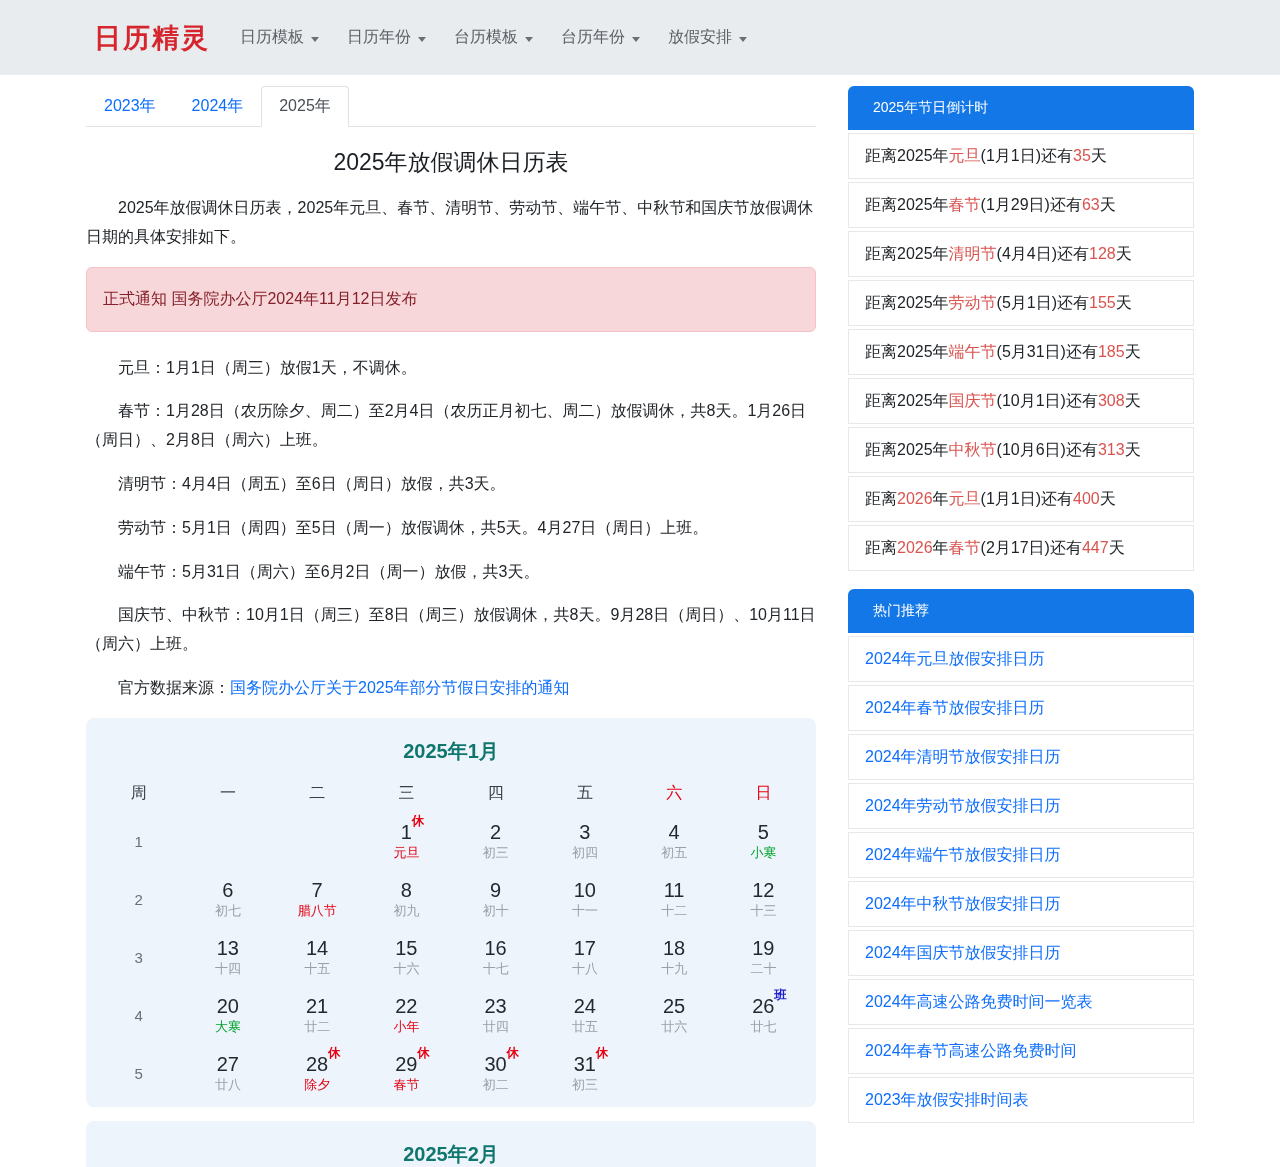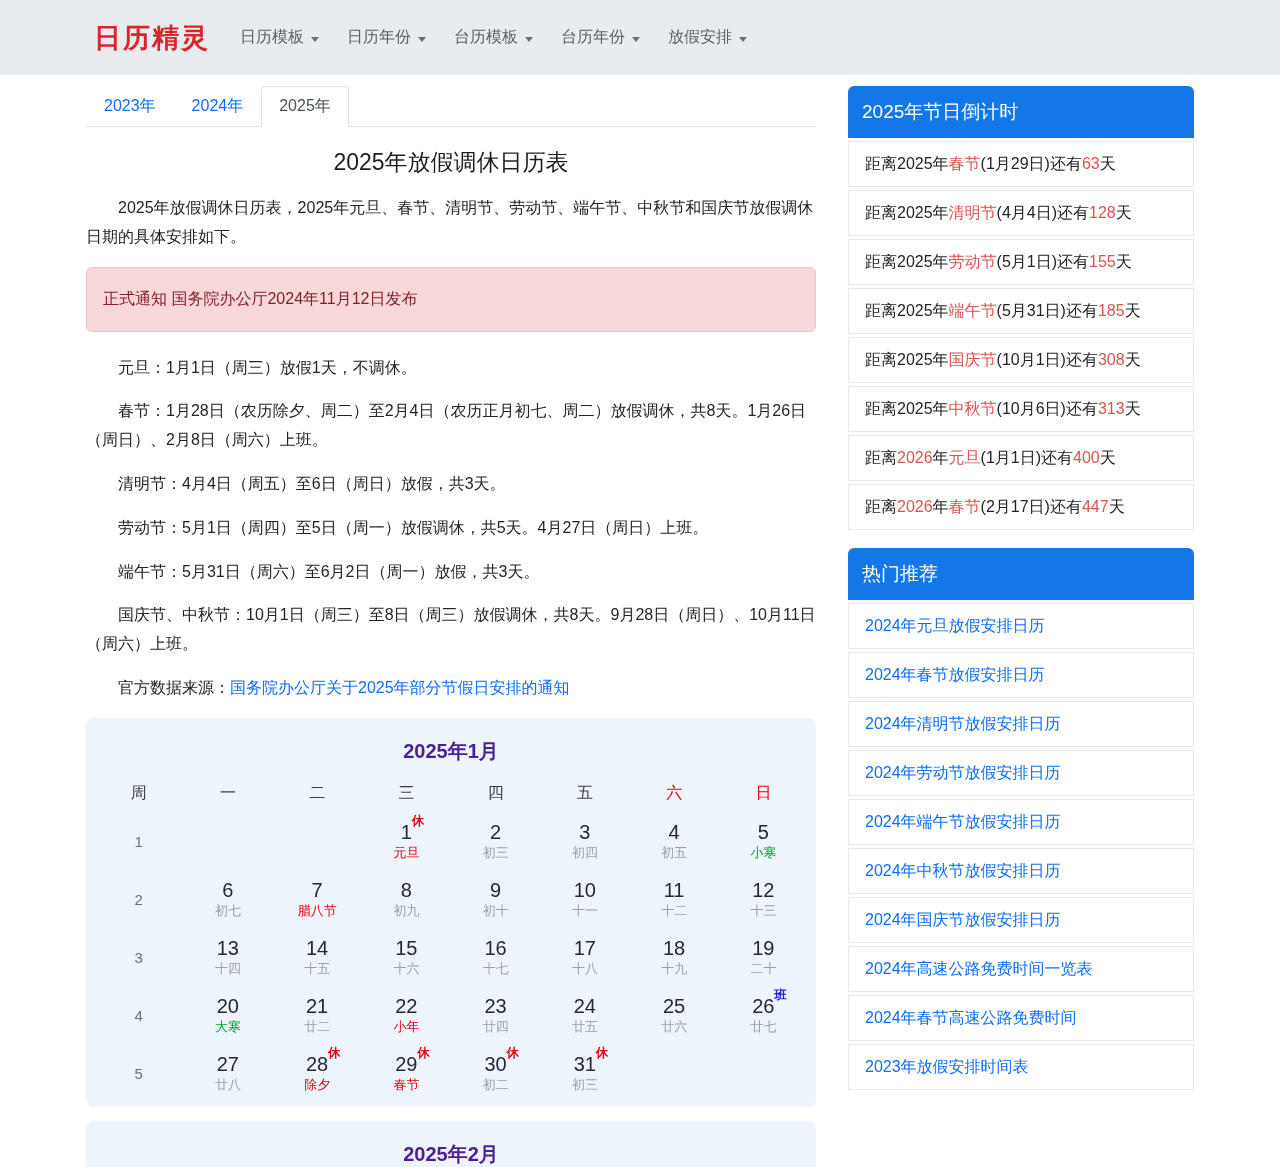--- a/index.html
+++ b/index.html
@@ -29,38 +29,38 @@
   .tab.active { color: #495057; background: #fff; border-color: #dee2e6 #dee2e6 #fff #dee2e6; }
 
   
   .page-title { text-align: center; font-size: 23px; font-weight: 500; margin: 20px 0 16px; color: #1b1f23; }
   .content p { font-size: 16px; line-height: 1.8; margin: 0 0 15px; text-indent: 2em; }
   .alert { background: #f8d7da; border: 1px solid #f5c2c7; color: #842029; border-radius: 6px; padding: 21px 16px; font-size: 16px; margin: 4px 0 22px; }
   .content a.src-link { color: #0d6efd; }
 
   
   .cal { background: #edf4fb; border-radius: 8px; padding: 12px 8px 4px; margin-top: 14px; }
-  .cal-title { text-align: center; font-size: 20px; font-weight: bold; margin: 8px 0 10px; color: #4c1d95; }
+  .cal-title { text-align: center; font-size: 20px; font-weight: bold; margin: 8px 0 10px; color: #0f766e; }
   table.cal-table { width: 100%; border-collapse: collapse; table-layout: fixed; }
   .cal-table th { font-size: 16px; font-weight: normal; color: #3a3f44; height: 38px; }
   .cal-table th.wk-end { color: #e60012; }
   .cal-table td { text-align: center; height: 58px; vertical-align: middle; padding: 0; }
   .wnum { font-size: 15px; color: #6a7075; }
   .dwrap { position: relative; display: inline-block; line-height: 1.05; }
   .dnum { font-size: 20px; color: #24292e; }
   .mark { position: absolute; left: 99%; top: -7px; font-size: 12.5px; font-weight: bold; white-space: nowrap; }
   .mark.rest { color: #e60012; }
   .mark.work { color: #2222cc; }
   .lunar { font-size: 13px; color: #9aa0a6; margin-top: 3px; line-height: 1.15; min-height: 15px; }
   .lunar.red { color: #e60012; }
   .lunar.green { color: #00a32a; }
 
   
   .panel { margin-bottom: 18px; }
-  .panel-head { background: #1377e8; color: #fff; font-size: 19px; padding: 13px 14px; border-radius: 6px 6px 0 0; }
+  .panel-head { background: #1377e8; color: #fff; font-size: 14px; padding: 13px 25px; border-radius: 6px 6px 0 0; }
   .list-item { border: 1px solid #e8e8e8; background: #fff; padding: 11px 16px; font-size: 16px; margin-top: 3px; line-height: 22px; color: #212529; }
   .hl { color: #d9534f; }
   .hot-link { color: #0d6efd; display: block; }
 </style>
 </head>
 <body>
 
 <div class="navbar">
   <div class="navbar-inner">
     <div class="brand">日历精灵</div>
@@ -206,20 +206,21 @@
             </thead>
           </table>
         </div>
       </div>
   </div>
 
   <div class="side-col">
     <div class="panel">
       <div class="panel-head">2025年节日倒计时</div>
       <div id="countdown-list">
+          <div class="list-item"><span>距离</span><span>2025</span><span>年</span><span class="hl">元旦</span><span>(1月1日)还有</span><span class="hl">35</span><span>天</span></div>
           <div class="list-item"><span>距离</span><span>2025</span><span>年</span><span class="hl">春节</span><span>(1月29日)还有</span><span class="hl">63</span><span>天</span></div>
           <div class="list-item"><span>距离</span><span>2025</span><span>年</span><span class="hl">清明节</span><span>(4月4日)还有</span><span class="hl">128</span><span>天</span></div>
           <div class="list-item"><span>距离</span><span>2025</span><span>年</span><span class="hl">劳动节</span><span>(5月1日)还有</span><span class="hl">155</span><span>天</span></div>
           <div class="list-item"><span>距离</span><span>2025</span><span>年</span><span class="hl">端午节</span><span>(5月31日)还有</span><span class="hl">185</span><span>天</span></div>
           <div class="list-item"><span>距离</span><span>2025</span><span>年</span><span class="hl">国庆节</span><span>(10月1日)还有</span><span class="hl">308</span><span>天</span></div>
           <div class="list-item"><span>距离</span><span>2025</span><span>年</span><span class="hl">中秋节</span><span>(10月6日)还有</span><span class="hl">313</span><span>天</span></div>
           <div class="list-item"><span>距离</span><span class="hl">2026</span><span>年</span><span class="hl">元旦</span><span>(1月1日)还有</span><span class="hl">400</span><span>天</span></div>
           <div class="list-item"><span>距离</span><span class="hl">2026</span><span>年</span><span class="hl">春节</span><span>(2月17日)还有</span><span class="hl">447</span><span>天</span></div>
         </div>
     </div>

